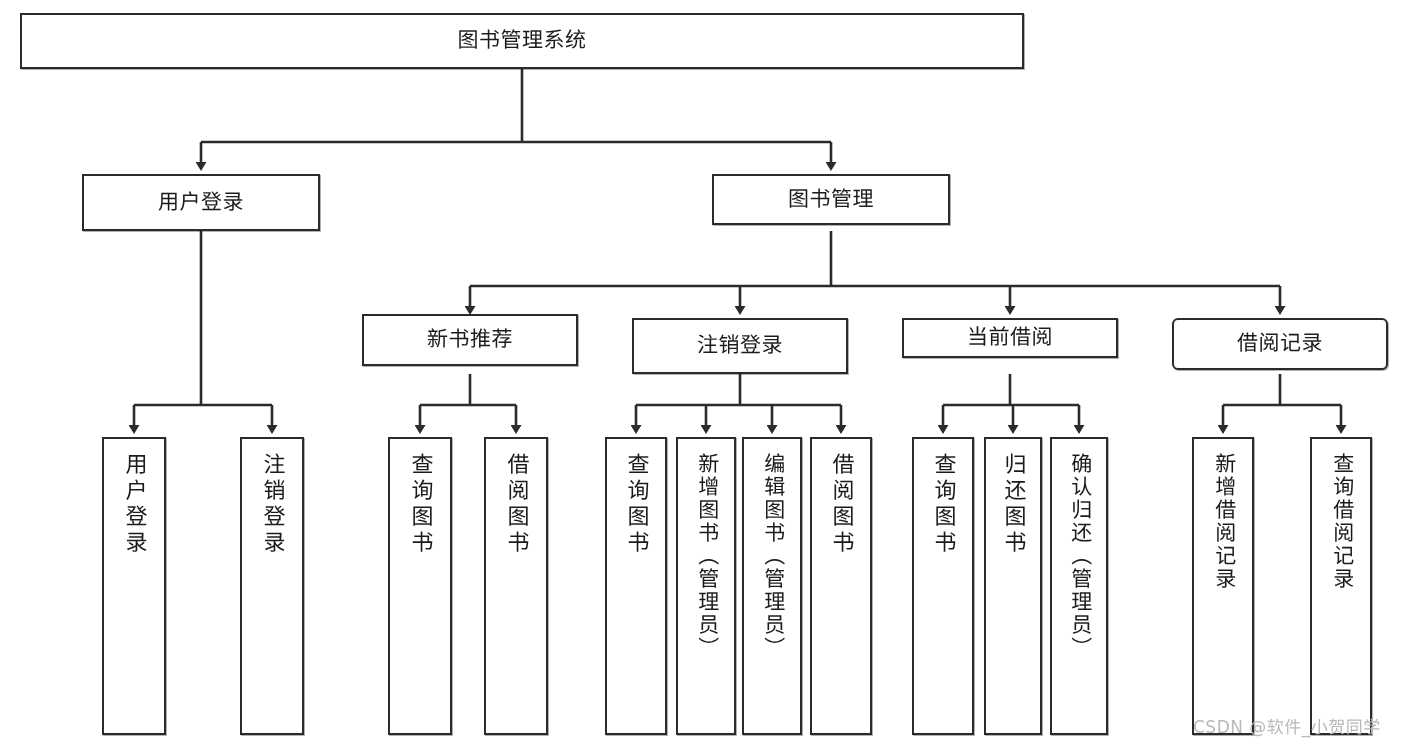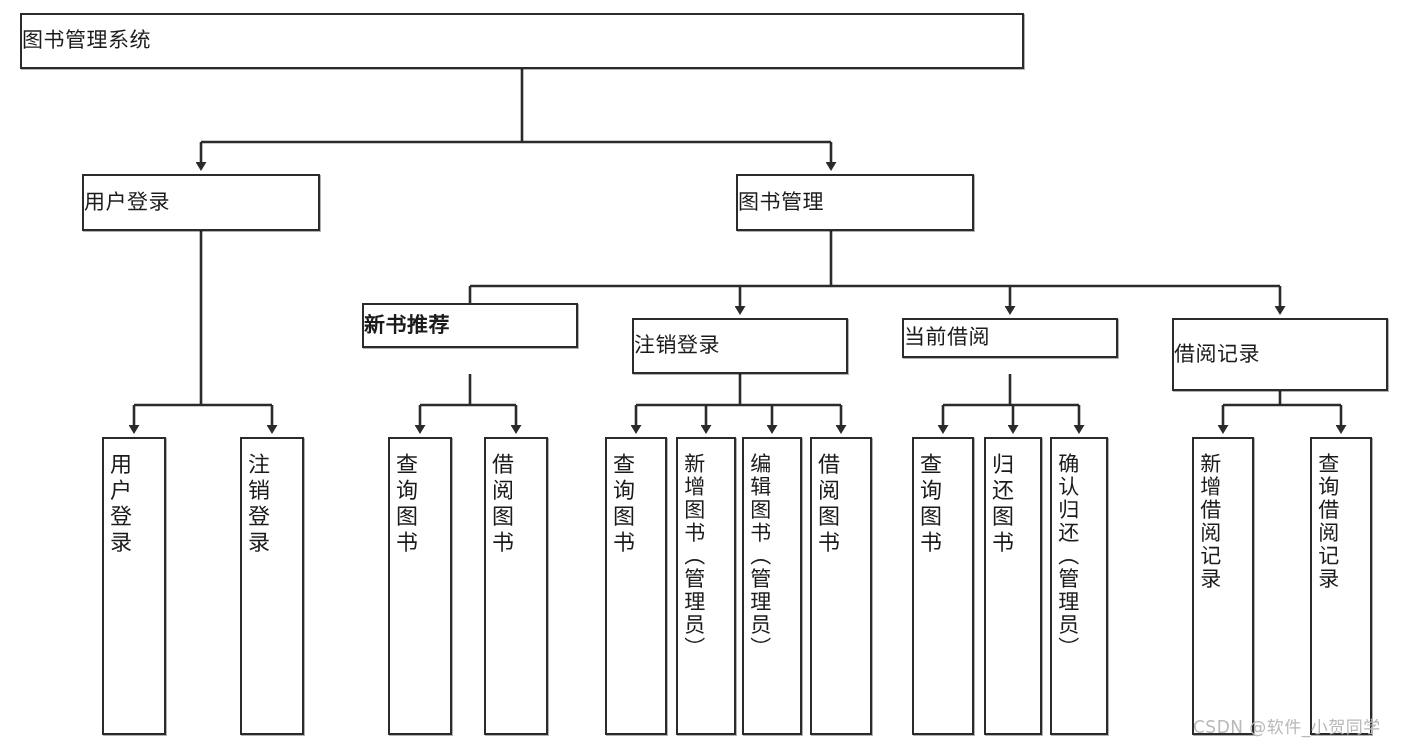--- a/index.html
+++ b/index.html
@@ -24,20 +24,21 @@
     height: 747px;
     pointer-events: none;
   }
   .node {
     position: absolute;
     box-sizing: border-box;
     border: 2px solid #2b2b2b;
     background: #ffffff;
     display: flex;
     align-items: center;
+    justify-content: center;
     color: #1b1b1b;
     box-shadow: 1px 1px 0 rgba(0,0,0,0.30);
   }
   .node .label {
     display: block;
     text-align: center;
     letter-spacing: 0.5px;
     white-space: nowrap;
   }
   .node.horizontal .label {
@@ -116,33 +117,33 @@
       </g>
   </svg>
 
   <div id="node-layer">
       <div class="node horizontal" style="left: 20px; top: 13px; width: 1004px; height: 56px;">
         <span class="label">图书管理系统</span>
       </div>
       <div class="node horizontal" style="left: 82px; top: 174px; width: 238px; height: 57px;">
         <span class="label">用户登录</span>
       </div>
-      <div class="node horizontal" style="left: 712px; top: 174px; width: 238px; height: 57px; margin-left: 24px;">
+      <div class="node horizontal" style="left: 712px; top: 174px; width: 238px; height: 51px;">
         <span class="label">图书管理</span>
       </div>
-      <div class="node horizontal" style="left: 362px; top: 303px; width: 216px; height: 45px; font-weight: bold;">
+      <div class="node horizontal" style="left: 362px; top: 314px; width: 216px; height: 52px;">
         <span class="label">新书推荐</span>
       </div>
       <div class="node horizontal" style="left: 632px; top: 318px; width: 216px; height: 56px;">
         <span class="label">注销登录</span>
       </div>
       <div class="node horizontal" style="left: 902px; top: 318px; width: 216px; height: 40px;">
         <span class="label">当前借阅</span>
       </div>
-      <div class="node horizontal" style="left: 1172px; top: 318px; width: 216px; height: 73px;">
+      <div class="node horizontal" style="left: 1172px; top: 318px; width: 216px; height: 52px; border-radius: 6px;">
         <span class="label">借阅记录</span>
       </div>
       <div class="node vertical" style="left: 102px; top: 437px; width: 64px; height: 298px;">
         <span class="label">用户登录</span>
       </div>
       <div class="node vertical" style="left: 240px; top: 437px; width: 64px; height: 298px;">
         <span class="label">注销登录</span>
       </div>
       <div class="node vertical" style="left: 388px; top: 437px; width: 64px; height: 298px;">
         <span class="label">查询图书</span>

